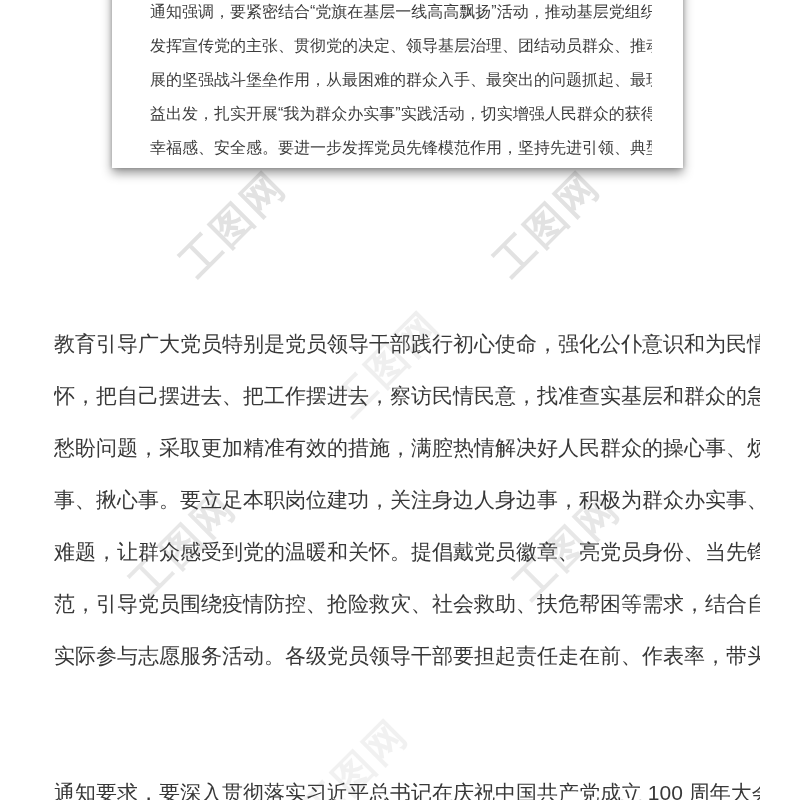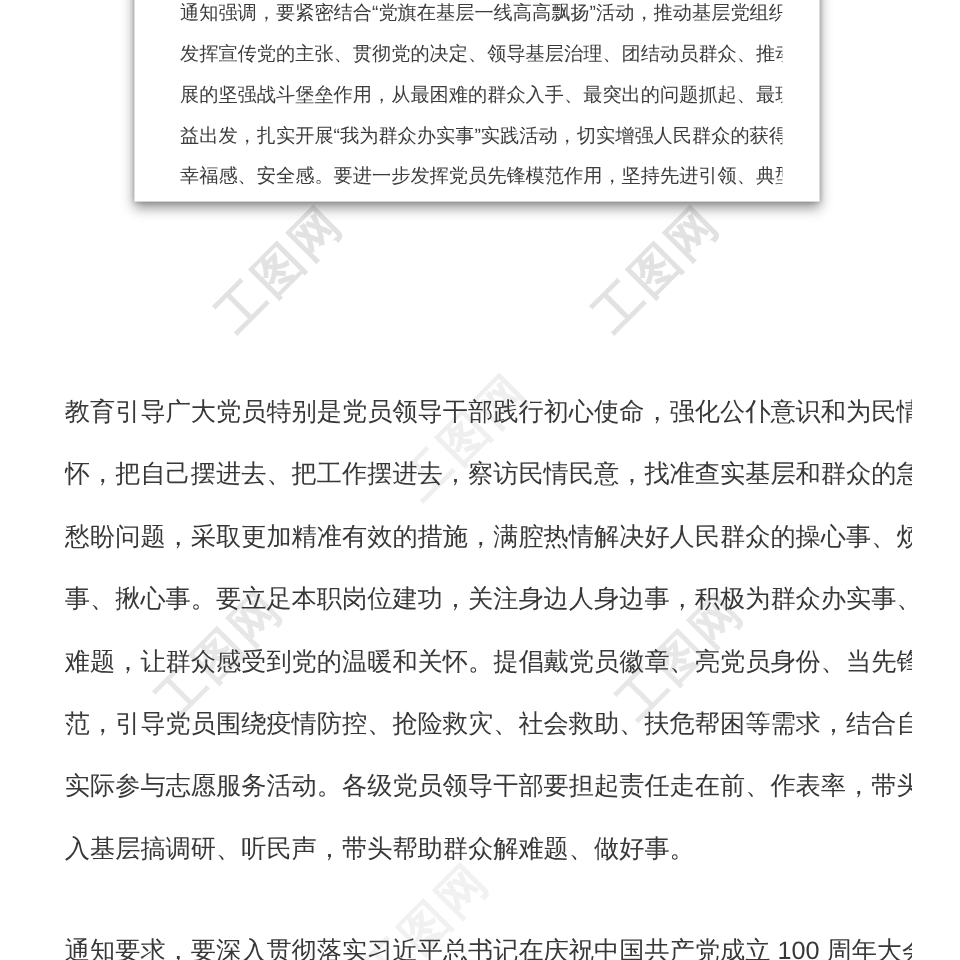--- a/index.html
+++ b/index.html
@@ -98,18 +98,17 @@
 
 <div class="page2">
   <div class="page2-para1">
     <div class="p2-line">教育引导广大党员特别是党员领导干部践行初心使命，强化公仆意识和为民情</div>
     <div class="p2-line">怀，把自己摆进去、把工作摆进去，察访民情民意，找准查实基层和群众的急难</div>
     <div class="p2-line">愁盼问题，采取更加精准有效的措施，满腔热情解决好人民群众的操心事、烦心</div>
     <div class="p2-line">事、揪心事。要立足本职岗位建功，关注身边人身边事，积极为群众办实事、解</div>
     <div class="p2-line">难题，让群众感受到党的温暖和关怀。提倡戴党员徽章、亮党员身份、当先锋模</div>
     <div class="p2-line">范，引导党员围绕疫情防控、抢险救灾、社会救助、扶危帮困等需求，结合自身</div>
     <div class="p2-line">实际参与志愿服务活动。各级党员领导干部要担起责任走在前、作表率，带头深</div>
-    <div class="p2-line">入基层搞调研、听民声，带头帮助群众解难题、做好事。</div>
   </div>
   <div class="page2-para2">
     <div class="p2-line">通知要求，要深入贯彻落实习近平总书记在庆祝中国共产党成立 100 周年大会</div>
   </div>
 </div>
 
 </body></html>

